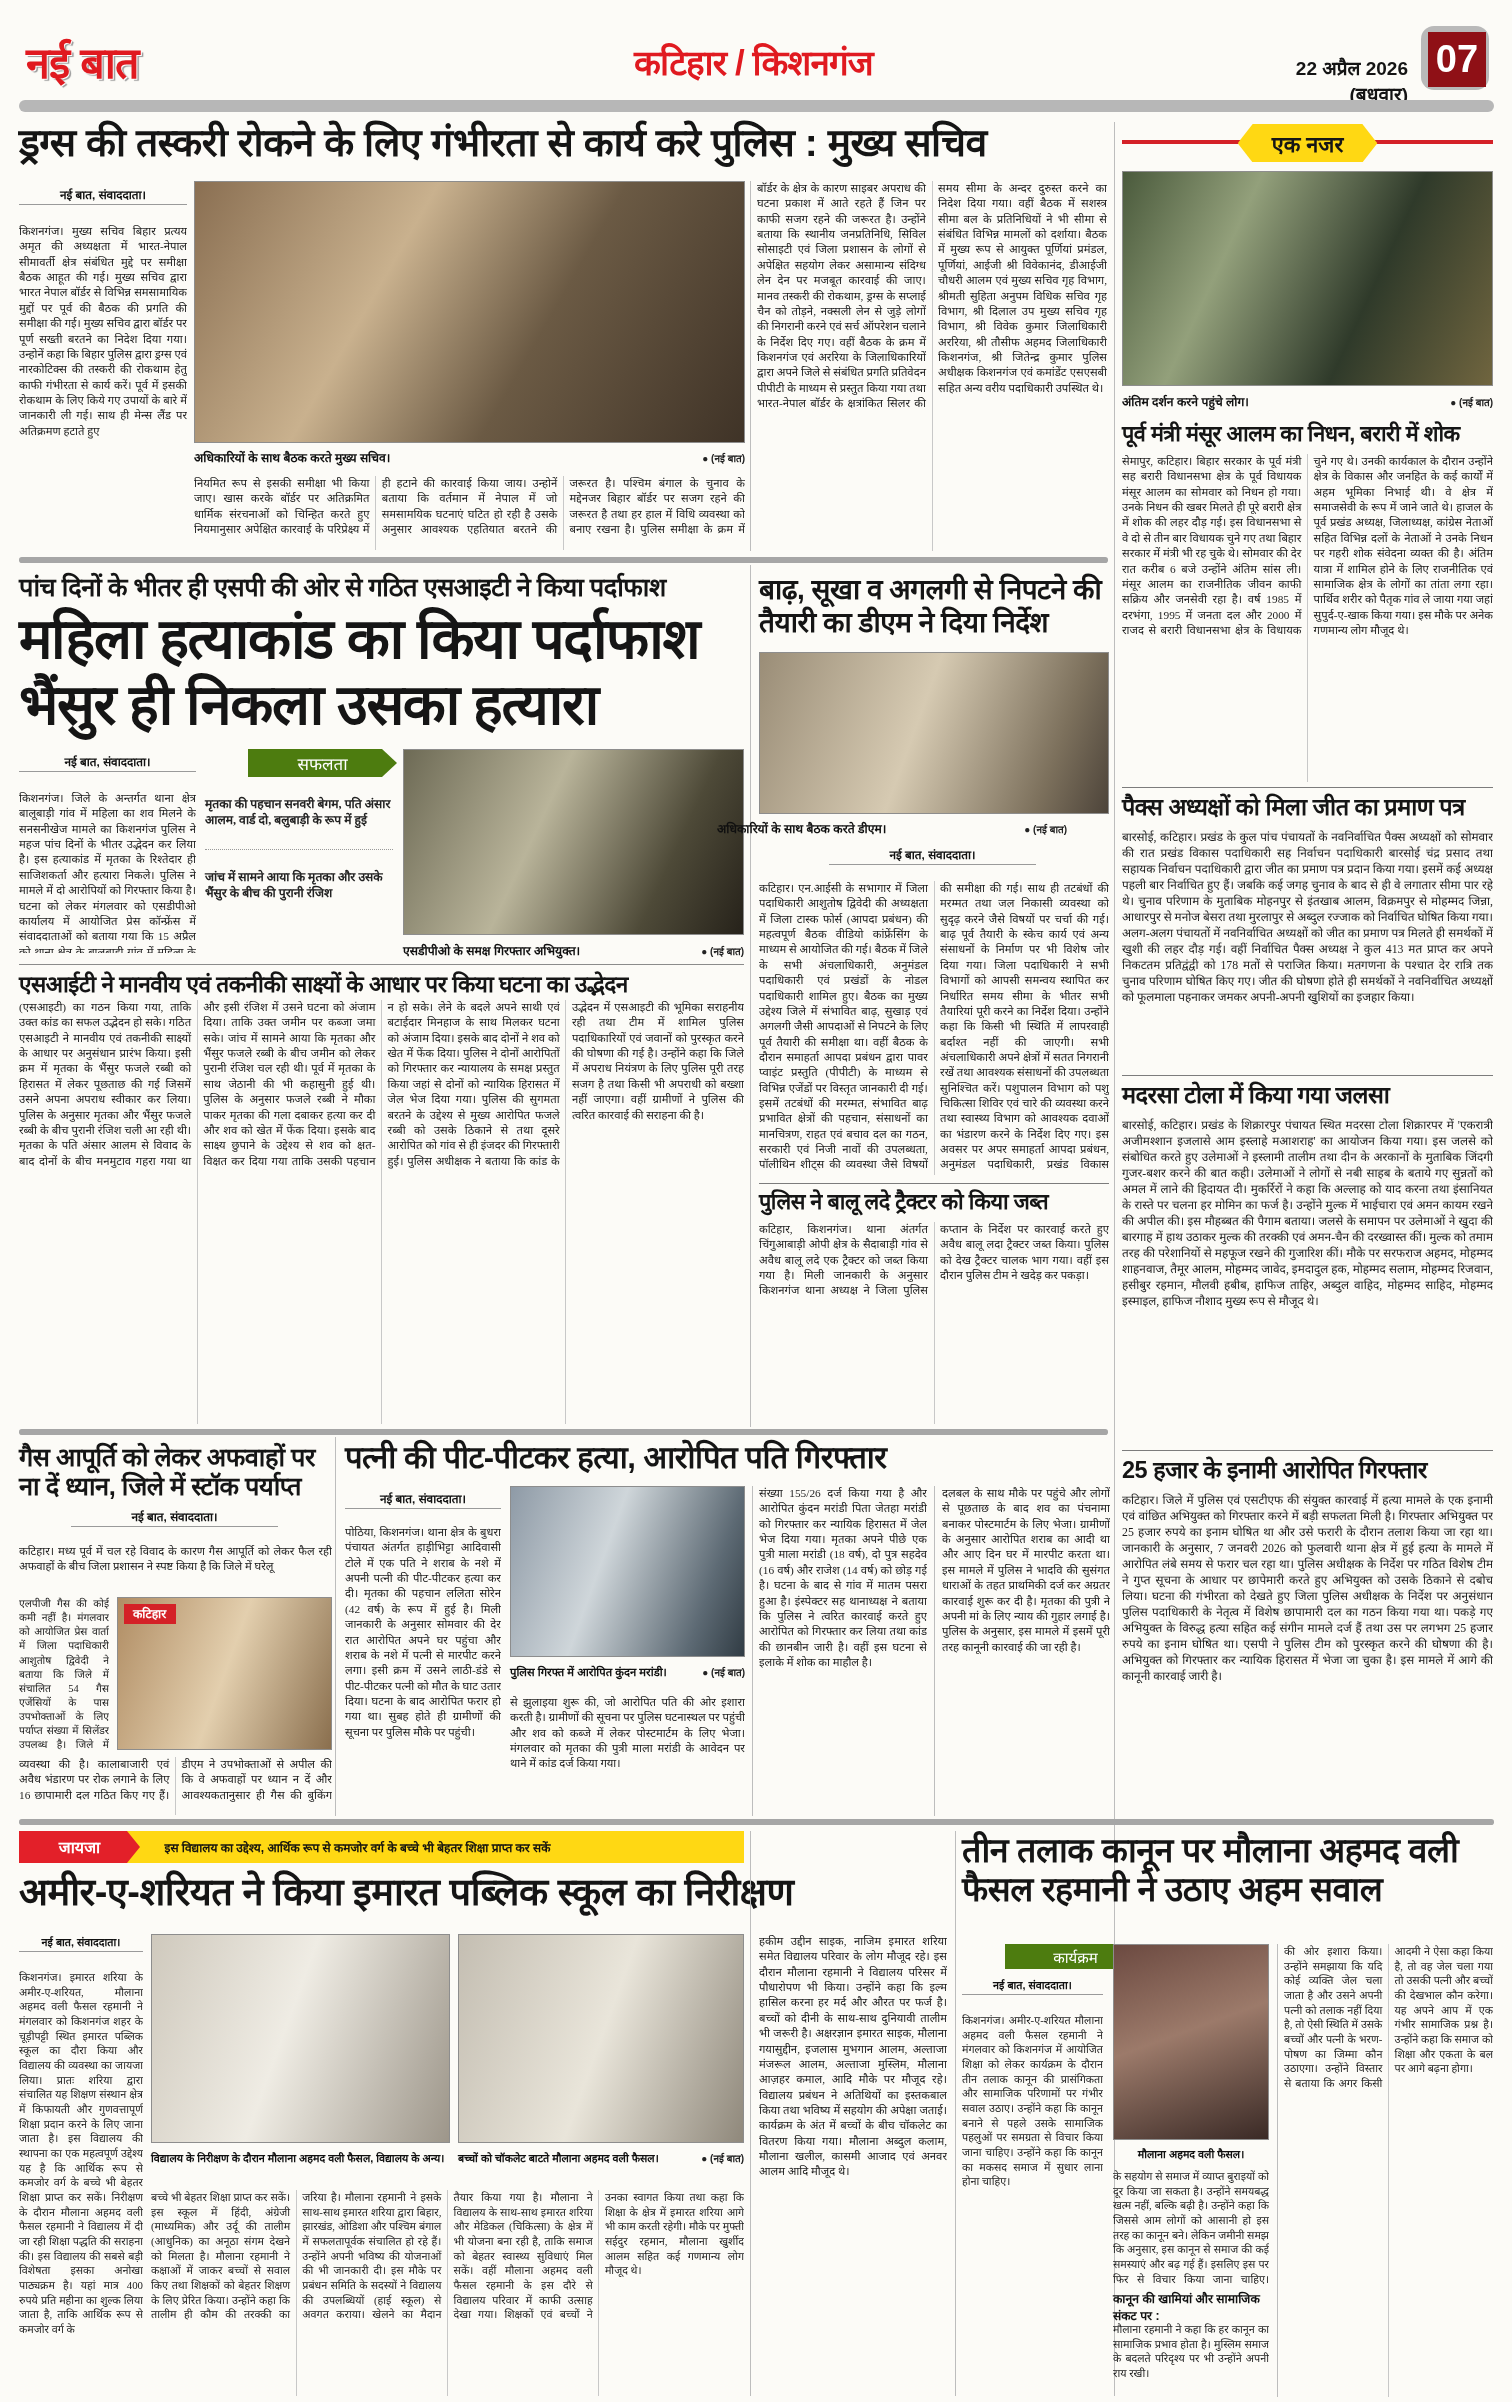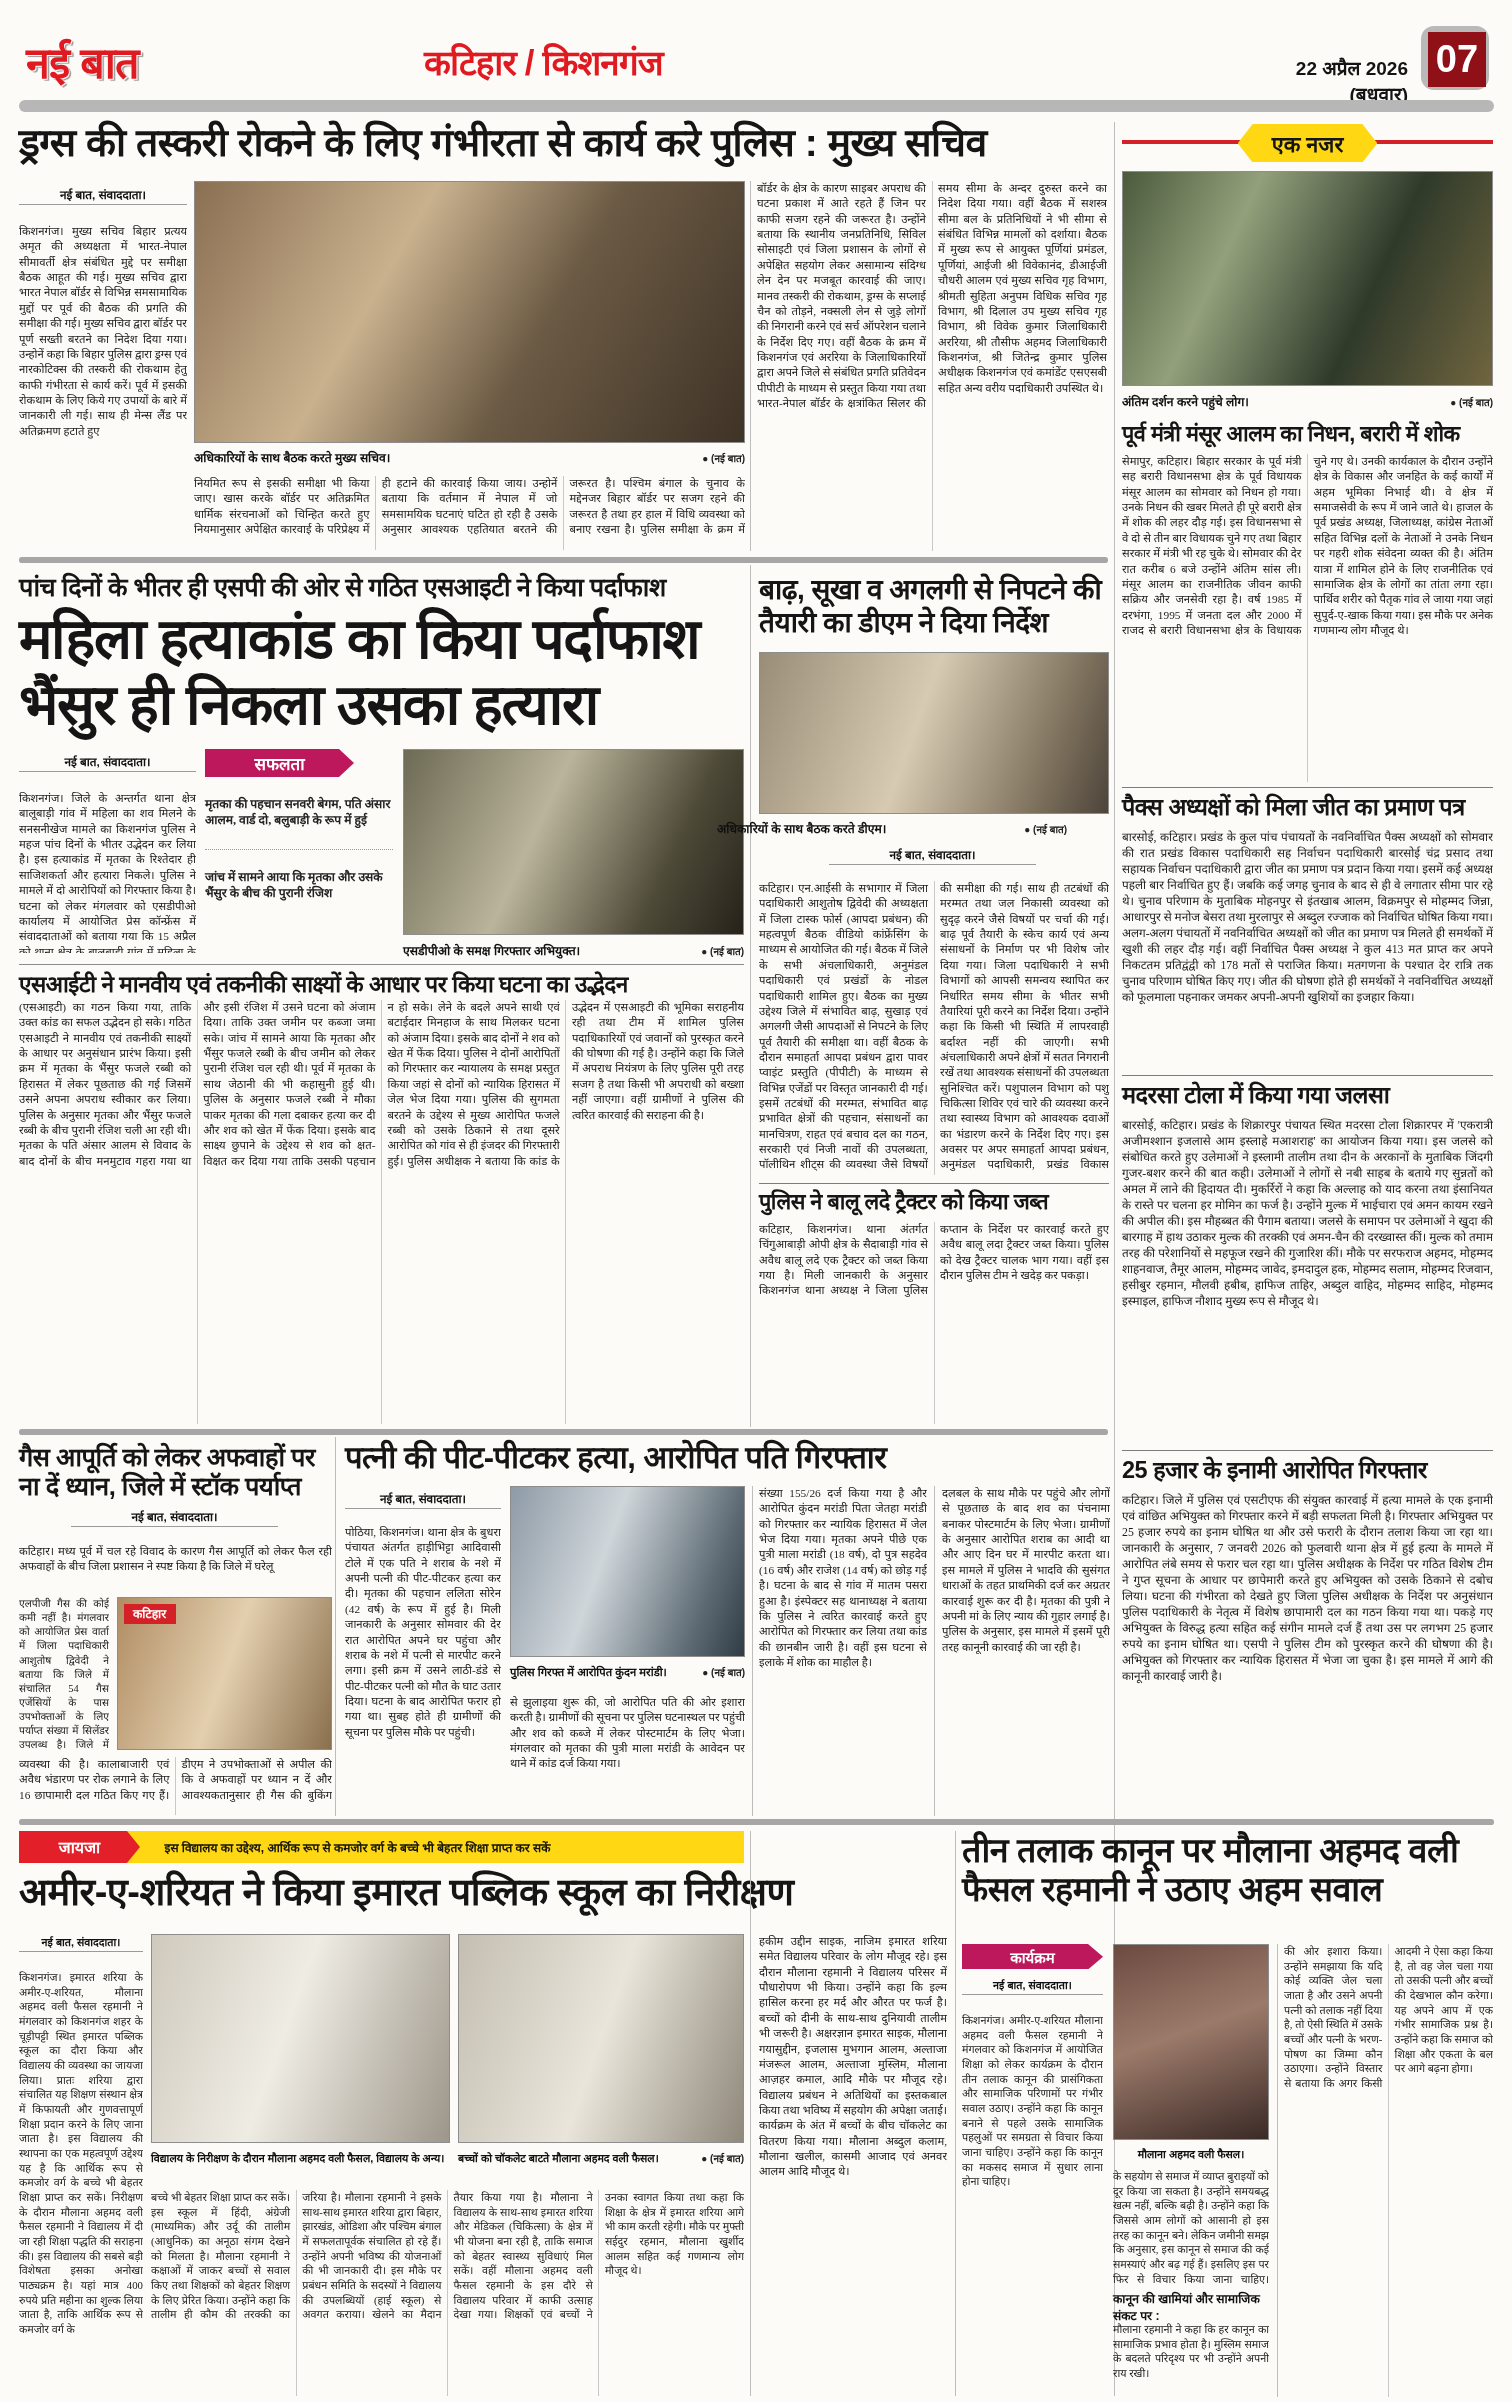--- a/index.html
+++ b/index.html
@@ -26,40 +26,40 @@
   .p5{background:linear-gradient(110deg,#b08d64,#e3cfae 50%,#8a6f4e);}
   .p6{background:linear-gradient(110deg,#8e9aa6,#cfd6da 40%,#5d6a74 80%,#313c44);}
   .p7{background:linear-gradient(110deg,#cfc9bd,#efece4 45%,#9d968a);}
   .p8{background:linear-gradient(110deg,#c4beb2,#e9e5da 50%,#8f887b);}
   .p9{background:linear-gradient(160deg,#6c4a41,#9c7a6a 45%,#3a2a26);}
   
   .vr{position:absolute;width:0.9px;background:#bdbdbd;}
   .hsep{position:absolute;height:5.6px;background:#a6a6a6;border-radius:2.8px;}
   .tsep{position:absolute;height:0.9px;background:#7c7c7c;}
   
-  .rib-red{background:#be185d;color:#fff;font-weight:bold;display:flex;align-items:center;justify-content:center;
-           clip-path:polygon(0 0,calc(100% - 15px) 0,100% 50%,calc(100% - 15px) 100%,0 100%);}
+  .rib-red{background:#4d7c0f;color:#fff;font-weight:normal;display:flex;align-items:center;justify-content:center;
+           clip-path:polygon(0 0,calc(100% - 15px) 0,100% 50%,calc(100% - 15px) 100%,0 100%);margin-left:43px;}
   .onelook-line{position:absolute;top:16px;left:0;right:0;height:3.8px;background:#d42127;}
   .onelook-box{position:absolute;left:50%;top:0;transform:translateX(-50%);background:#ffd813;color:#161616;
                padding:4.7px 34px;font-weight:bold;font-size:21.7px;white-space:nowrap;
                clip-path:polygon(15px 0,calc(100% - 15px) 0,100% 50%,calc(100% - 15px) 100%,15px 100%,0 50%);}
   .kicker-strip{display:flex;height:32px;background:#ffd813;align-items:center;}
   .kicker-tag{background:#e32029;color:#fff;font-weight:bold;font-size:16px;width:121px;height:100%;
               display:flex;align-items:center;justify-content:center;flex:0 0 auto;
               clip-path:polygon(0 0,calc(100% - 13px) 0,100% 50%,calc(100% - 13px) 100%,0 100%);}
   .kicker-txt{font-weight:bold;font-size:12px;color:#15140f;padding-left:24.5px;}
   .succ-item{font-weight:bold;font-size:12.2px;line-height:1.3;color:#222;padding:20px 0;border-bottom:0.9px dotted #999;
              font-family:"Liberation Serif",serif;text-align:left;}
   .phototag{position:absolute;left:5.6px;top:5.6px;background:#d42127;color:#fff;font-weight:bold;font-size:12.2px;padding:1.9px 9.4px;}
   .badge-back{position:absolute;left:-6.6px;top:-5.6px;width:68px;height:64px;background:#b9b9b9;border-radius:13px;}
   .badge{position:absolute;width:58px;height:55px;background:#8f1016;color:#fff;font-weight:bold;font-size:38px;
          display:flex;align-items:center;justify-content:center;}
   .logo{font-size:43px;font-weight:bold;color:#e01a20;letter-spacing:-0.9px;
         text-shadow:0.9px 0.9px 0 #fff,2.4px 2.4px 0.9px #9b9b9b;}
-  .secttl{font-size:35px;font-weight:bold;color:#e01a20;letter-spacing:-0.9px;}
+  .secttl{font-size:35px;font-weight:bold;color:#e01a20;letter-spacing:-0.9px;text-align:center;}
   .datetxt{font-size:19px;font-weight:bold;color:#141414;text-align:right;}
   .subbold{font-weight:bold;font-size:12.2px;color:#111;}
 </style>
 </head>
 <body>
 
 <div id="paper">
 
   <div class="abs logo" style="left:26px;top:32px;">नई बात</div>
   <div class="abs secttl" style="left:424px;top:38px;width:659px;">कटिहार / किशनगंज</div>

